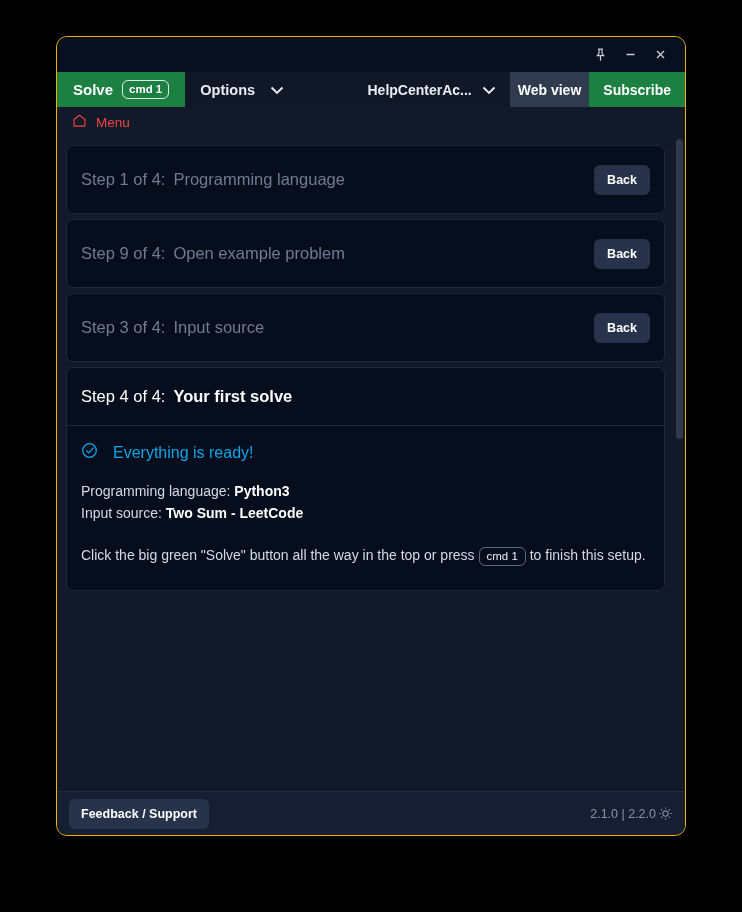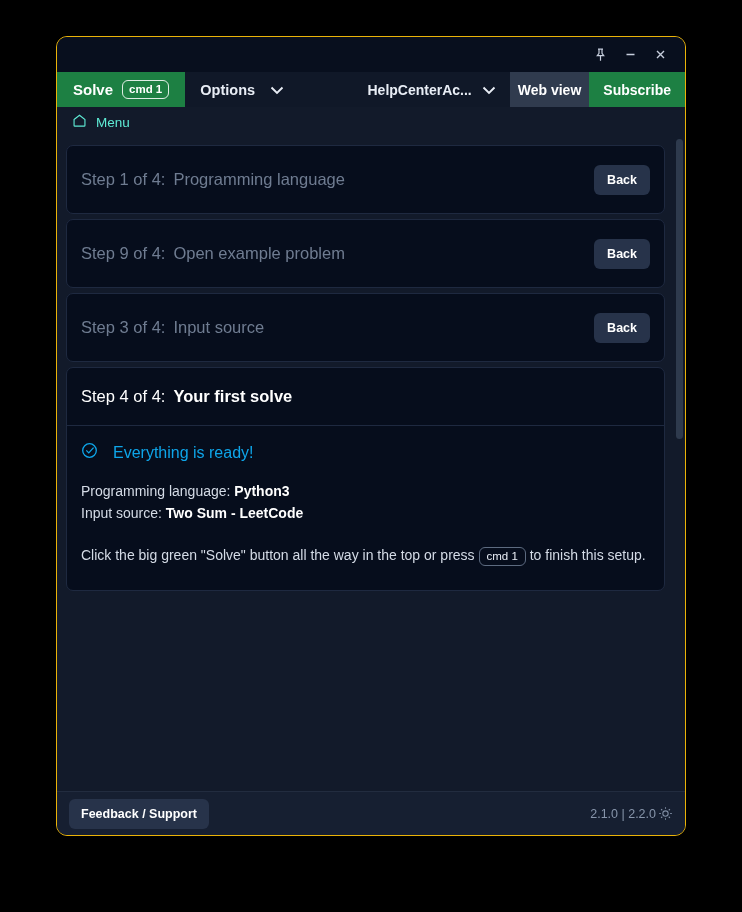--- a/index.html
+++ b/index.html
@@ -127,21 +127,21 @@
   }
   .chev { flex: 0 0 auto; }
 
   
   .breadcrumb {
     height: 30px;
     display: flex;
     align-items: center;
     gap: 9px;
     padding: 0 15px;
-    color: #5eead4;
+    color: #ef4444;
     font-size: 13.5px;
     background: #121a2a;
     flex: 0 0 auto;
     cursor: pointer;
   }
 
   
   .content-wrap {
     flex: 1 1 auto;
     position: relative;

